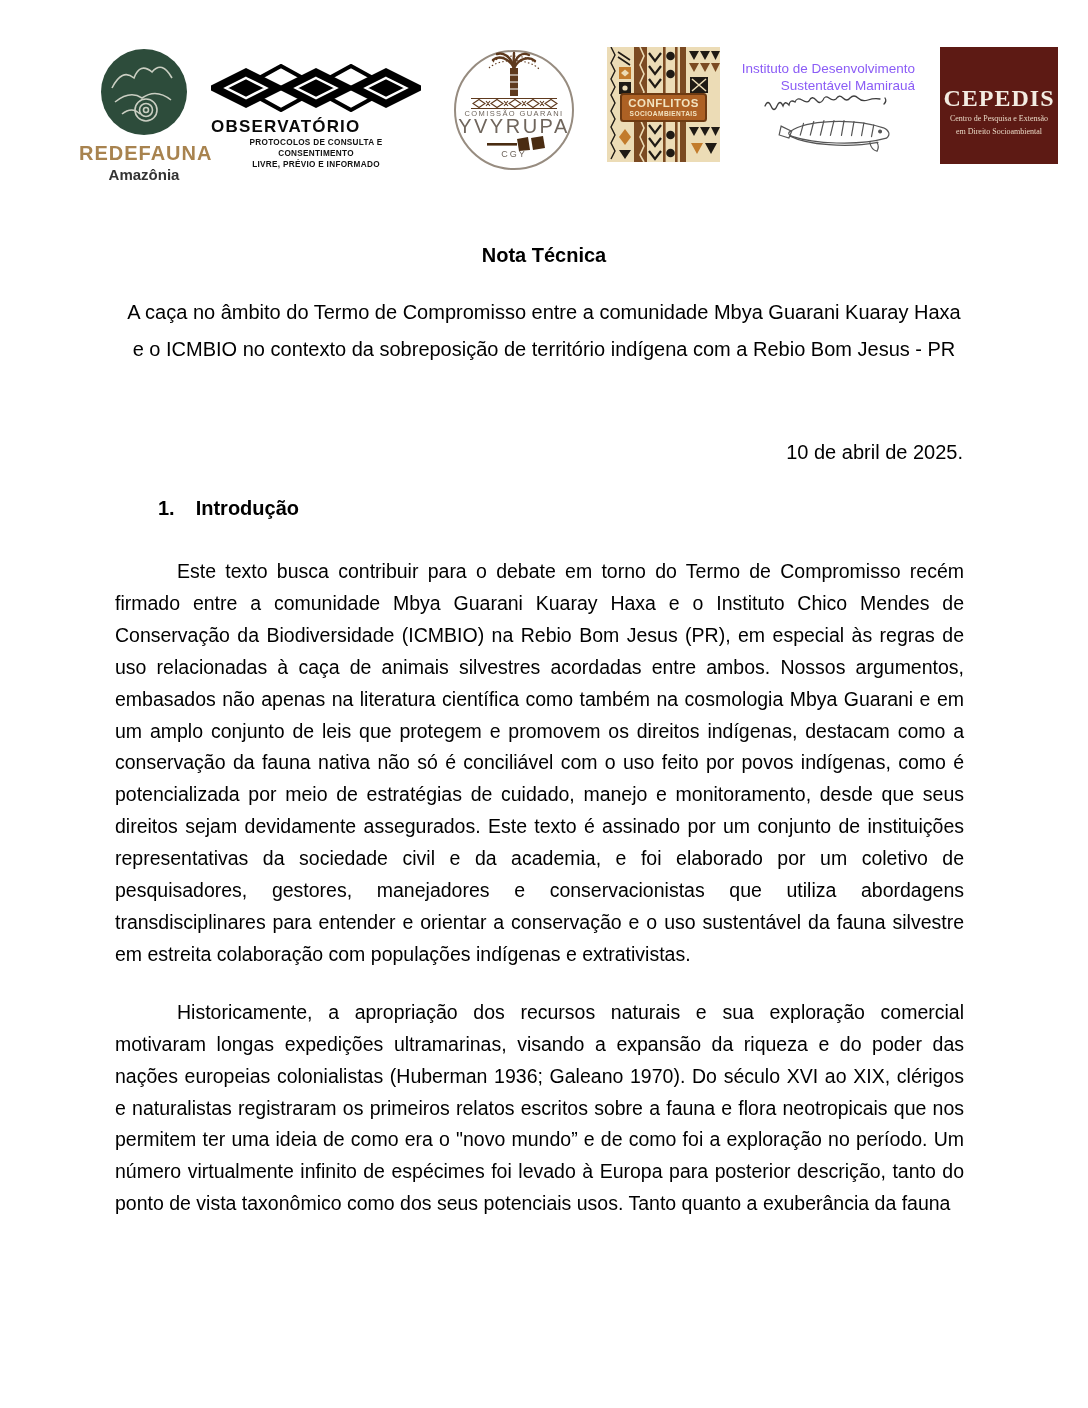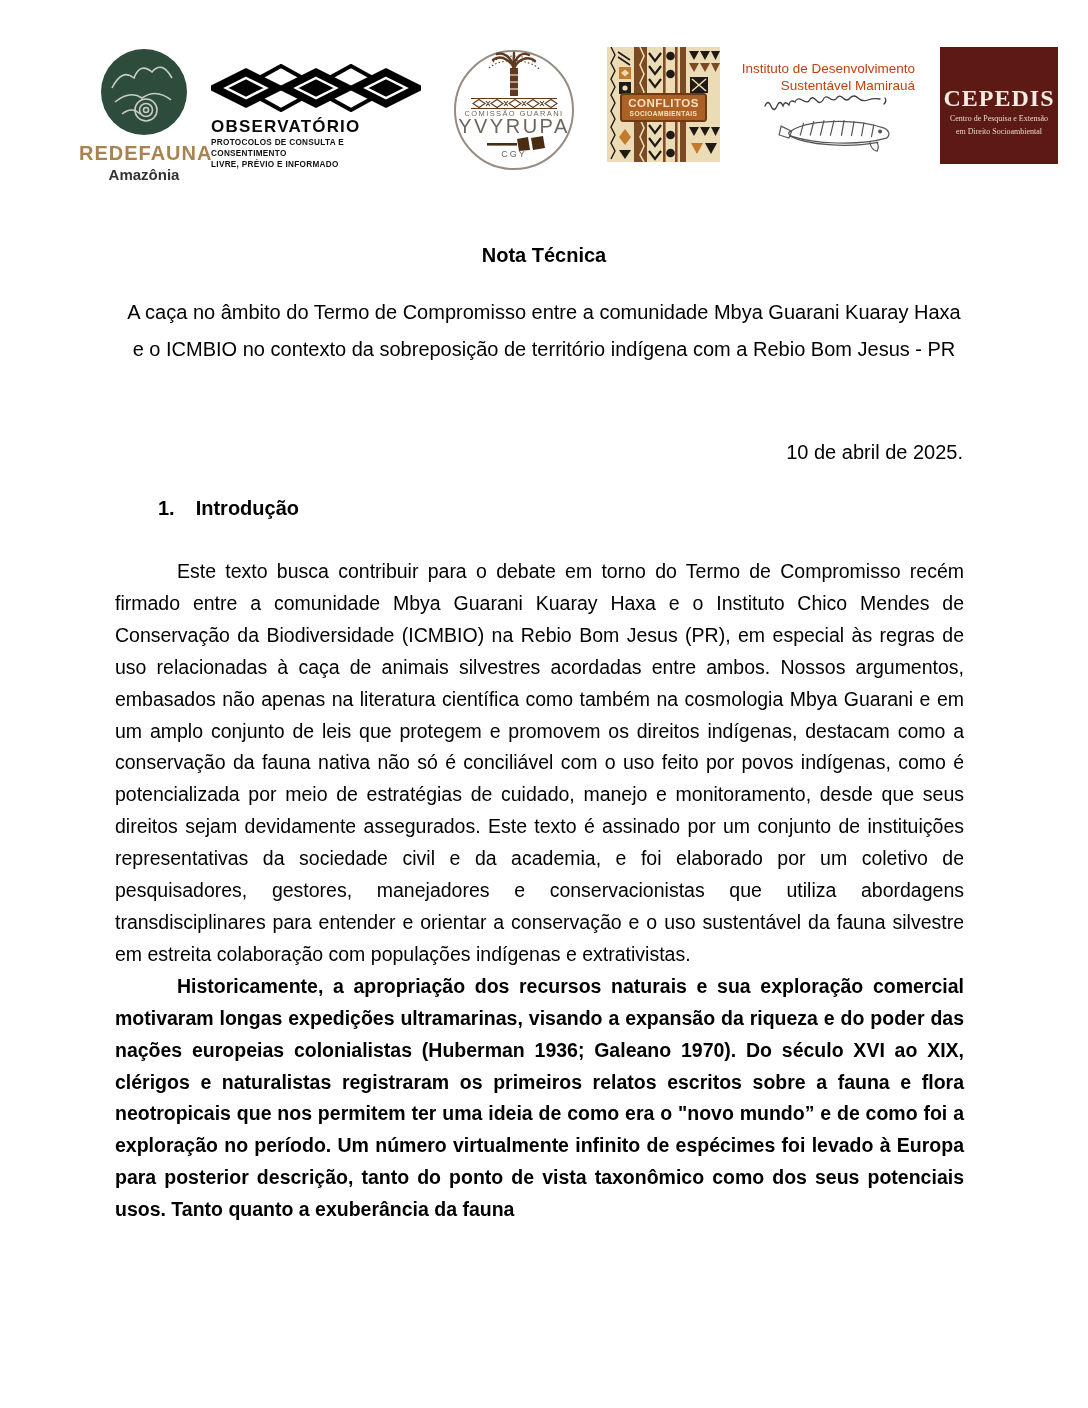--- a/index.html
+++ b/index.html
@@ -17,57 +17,57 @@
   .center{text-align:center;}
 
   
   .rf{left:48px;top:48px;width:130px;margin-left:31px;}
   .rf-title{margin-top:2px;font-weight:700;font-size:20px;letter-spacing:1px;color:#a8834f;text-align:center;}
   .rf-sub{margin-top:1px;font-weight:600;font-size:15px;color:#333;text-align:center;}
 
   
   .obs{left:211px;top:64px;width:210px;}
   .obs-title{margin-top:1px;font-weight:800;font-size:17px;letter-spacing:1.2px;text-align:left;color:#0a0a0a;}
-  .obs-sub{font-weight:700;font-size:8.2px;letter-spacing:.3px;line-height:11px;text-align:left;color:#111;}
+  .obs-sub{font-weight:700;font-size:8.2px;letter-spacing:.3px;line-height:11px;text-align:center;color:#111;}
 
   
   .yvy{left:453px;top:48px;width:122px;height:124px;}
   .yvy .overlay{position:absolute;left:0;width:122px;text-align:center;color:#6f655c;}
   .yvy-l1{top:61px;font-size:7.5px;letter-spacing:1.4px;}
   .yvy-l2{top:67px;font-size:20px;letter-spacing:2.5px;font-weight:400;}
   .yvy-l3{top:101px;font-size:9px;letter-spacing:2px;}
 
   
   .conf{left:607px;top:47px;width:122px;height:115px;}
   .conf .overlay{position:absolute;left:14px;width:85px;text-align:center;color:#f2e3c0;}
   .conf-l1{top:50px;font-size:11.5px;font-weight:700;letter-spacing:.5px;}
   .conf-l2{top:63px;font-size:6.6px;font-weight:700;letter-spacing:.4px;color:#ecc88f;}
 
   
   .mam{left:735px;top:60px;width:180px;}
-  .mam-text{font-size:13.5px;line-height:17px;color:#c2410c;text-align:right;}
+  .mam-text{font-size:13.5px;line-height:17px;color:#8b5cf6;text-align:right;}
 
   
   .cep{left:940px;top:47px;width:118px;height:117px;background:#5d1a14;
        font-family:"Liberation Serif", serif;color:#f3ece2;}
   .cep-title{margin-top:38px;text-align:center;font-size:24px;font-weight:700;letter-spacing:1px;}
   .cep-sub{text-align:center;font-size:8px;line-height:10.5px;color:#e7d7c4;margin-top:2px;}
 
   
   .doc-title{position:absolute;top:244px;left:0;width:1088px;text-align:center;
              font-size:20px;font-weight:700;}
   .doc-subtitle{position:absolute;top:294px;left:124px;width:840px;text-align:center;
                 font-size:20px;line-height:37px;}
   .doc-date{position:absolute;top:441px;left:0;width:963px;text-align:right;font-size:20px;}
   .doc-heading{position:absolute;top:497px;left:158px;font-size:20px;font-weight:700;
                display:inline-flex;gap:21px;}
   .doc-body{position:absolute;top:556px;left:115px;width:849px;
             font-size:19.5px;line-height:31.9px;text-align:justify;}
   .doc-body p{margin:0;text-indent:62px;}
-  .doc-body p + p{font-weight:bold;}
+  .doc-body p + p{margin-top:26px;}
 </style>
 </head>
 <body>
 
 <div class="page">
 
   <header>
 
     <div class="logo rf">
       <div class="center">

